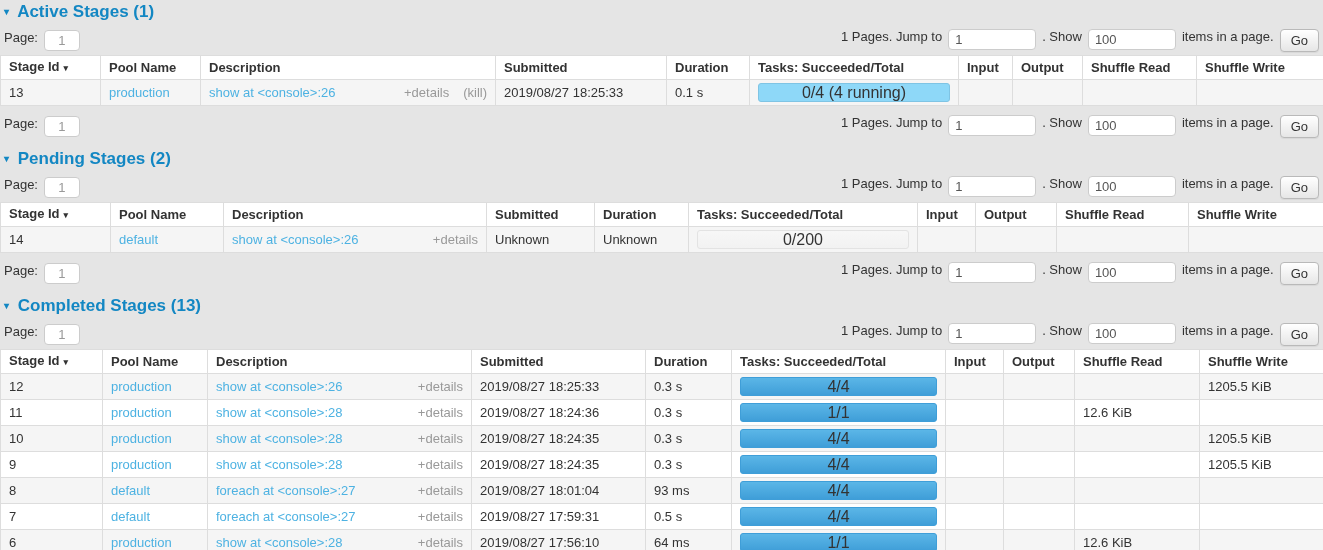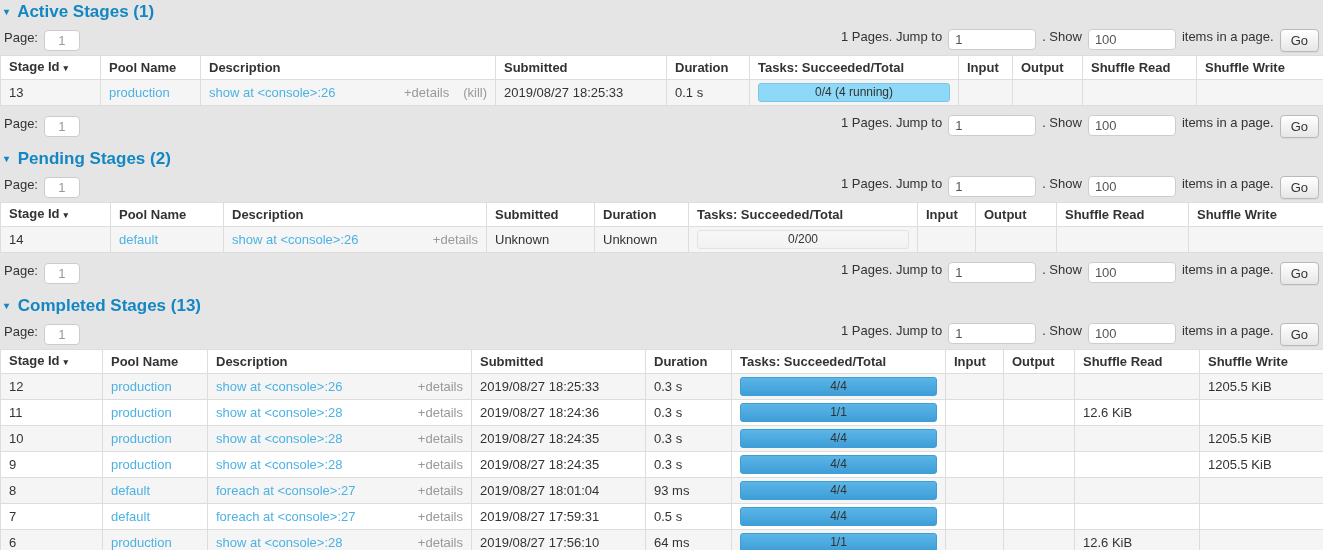--- a/index.html
+++ b/index.html
@@ -27,21 +27,21 @@
   table.stages-table tbody tr:nth-child(odd) { background: #f5f5f5; }
   table.stages-table tbody tr:nth-child(even) { background: #fff; }
   .sort-arrow { font-size: 9px; margin-left: 4px; color: #333; }
   a.cell-link { color: #4db2e2; text-decoration: none; cursor: pointer; }
   .desc-wrap { display: flex; align-items: baseline; }
   .desc-right { margin-left: auto; display: flex; gap: 14px; padding-left: 8px; }
   a.details-link, a.kill-link { color: #999; text-decoration: none; cursor: pointer; }
 
   
   td.tasks-cell { padding: 2px 5px; }
-  .progress { position: relative; height: 19px; line-height: 17px; border-radius: 3px; font-size: 12px; text-align: center; color: #333; overflow: hidden; }
+  .progress { position: relative; height: 19px; line-height: 17px; border-radius: 3px; font-size: 16px; text-align: center; color: #333; overflow: hidden; }
   .progress.done { background: linear-gradient(#5bb6e7, #3f9ed8); border: 1px solid #3f9ed8; }
   .progress.running { background: #8ed8f8; border: 1px solid #7fc4e4; }
   .progress.empty { background: linear-gradient(#f7f7f7, #f2f2f2); border: 1px solid #e3e3e3; }
 </style>
 </head>
 <body>
 
 <div class="page">
 
   <section class="stage-section">

